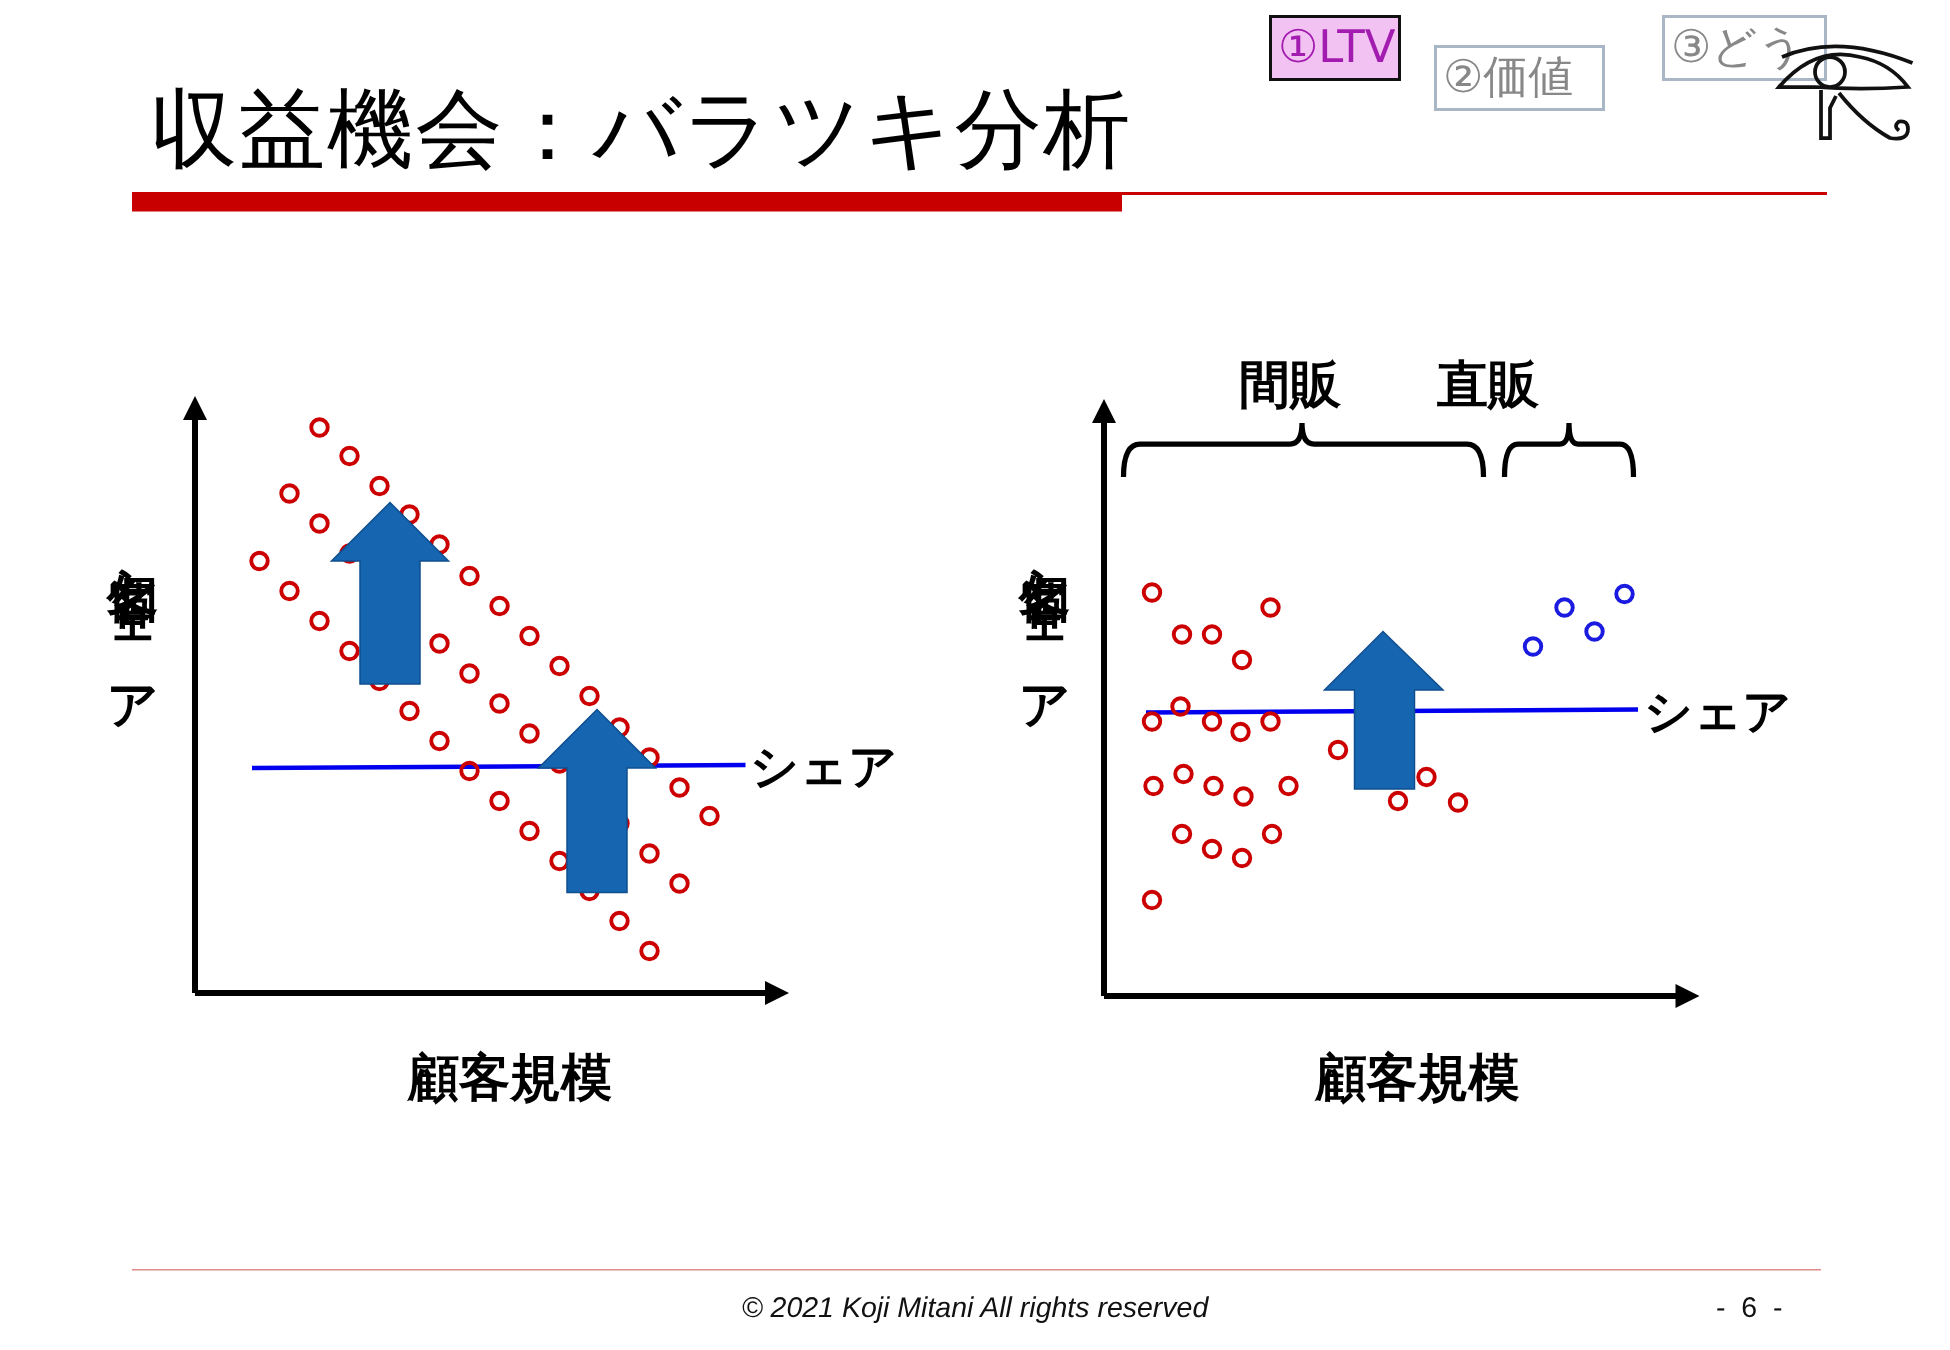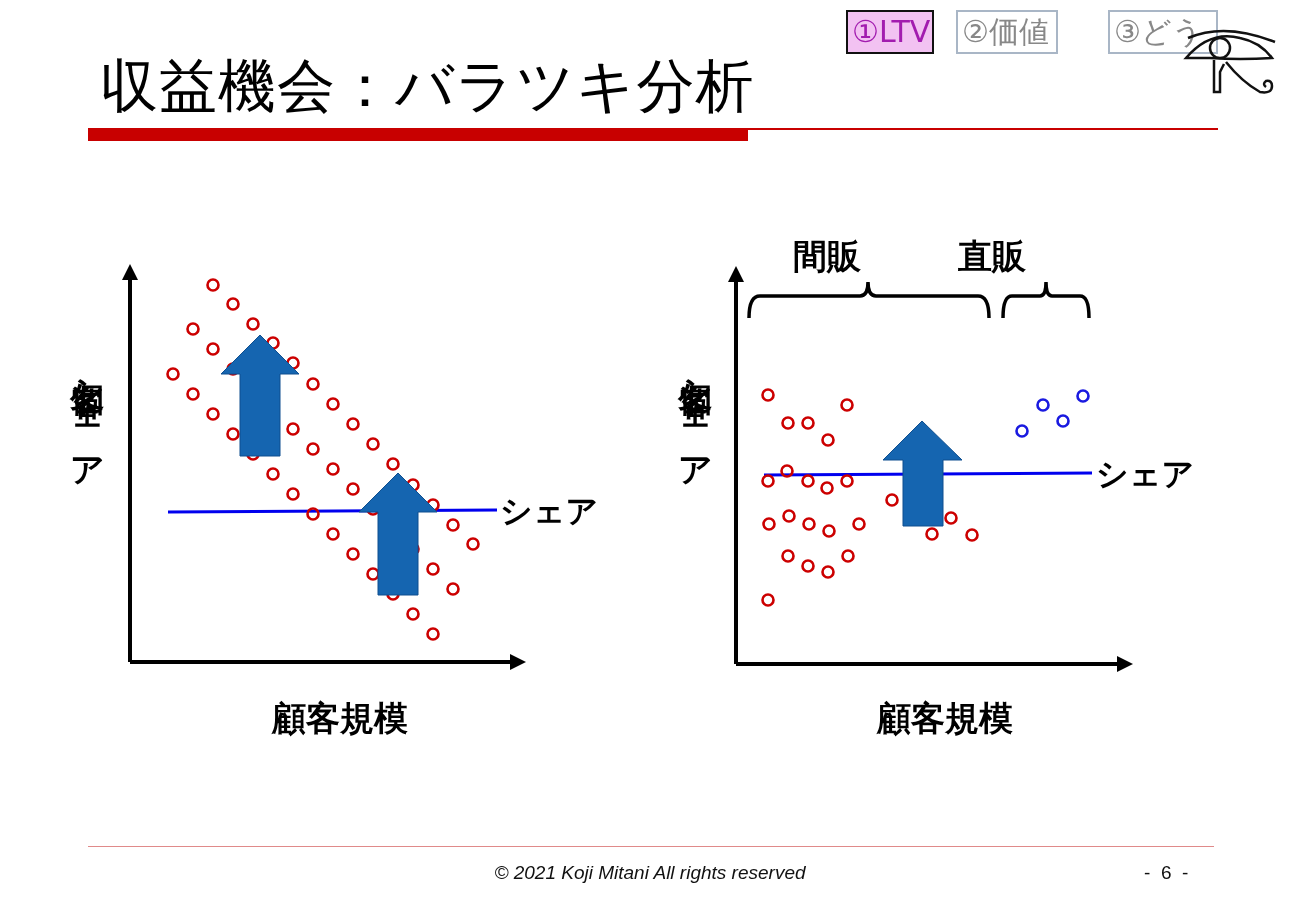--- a/index.html
+++ b/index.html
@@ -3,21 +3,21 @@
 <meta charset="utf-8">
 <style>
   html, body { margin:0; padding:0; background:#ffffff; }
   body { width:1300px; height:900px; position:relative; overflow:hidden; font-family:"DejaVu Sans", sans-serif; }
   .title { position:absolute; left:100px; top:48px; font-size:58px; font-weight:normal; color:#000; letter-spacing:1px; white-space:nowrap; }
   .title-bar-thick { position:absolute; left:88px; top:128px; width:660px; height:13px; background:#c80000; }
   .title-bar-thin { position:absolute; left:748px; top:128px; width:470px; height:2px; background:#c80000; }
   .nav-tab { position:absolute; top:10px; height:44px; box-sizing:border-box; font-size:30px; line-height:40px; padding:0 4px; white-space:nowrap; }
   .nav-tab.active { left:846px; width:88px; background:#f2c2f2; border:2px solid #111; color:#a21caf; }
   .nav-tab.inactive { border:2px solid #a9b6c6; color:#888; background:#fff; }
-  .nav-tab.t2 { left:956px; width:102px; }
+  .nav-tab.t2 { left:956px; width:114px;margin-top:20px; }
   .nav-tab.t3 { left:1108px; width:110px; }
   .logo { position:absolute; left:1180px; top:20px; width:100px; height:80px; }
   svg.diagram { position:absolute; left:0; top:0; }
   .axis-label-y { position:absolute; font-size:34px; font-weight:bold; line-height:40px; width:40px; text-align:center; }
   .axis-label-x { position:absolute; font-size:34px; font-weight:bold; white-space:nowrap;margin-left:24px; }
   .share-label { position:absolute; font-size:32px; font-weight:bold; white-space:nowrap; }
   .bracket-label { position:absolute; font-size:34px; font-weight:bold; white-space:nowrap; }
   .footer-line { position:absolute; left:88px; top:846px; width:1126px; height:1px; background:#e08a8a; }
   .footer-copy { position:absolute; left:0; width:1300px; top:862px; text-align:center; font-family:"Liberation Sans", sans-serif; font-style:italic; font-size:19px; color:#111; }
   .footer-page { position:absolute; left:1144px; top:862px; font-family:"Liberation Sans", sans-serif; font-size:19px; color:#111; white-space:pre; }
@@ -174,18 +174,18 @@
   <span style="writing-mode:vertical-rl; text-orientation:upright;">個客シェア</span>
 </div>
 <div class="axis-label-x" style="left:248px; top:696px;">顧客規模</div>
 <div class="share-label" style="left:500px; top:490px;">シェア</div>
 
 <div class="axis-label-y" style="left:676px; top:356px;">
   <span style="writing-mode:vertical-rl; text-orientation:upright;">個客シェア</span>
 </div>
 <div class="axis-label-x" style="left:853px; top:696px;">顧客規模</div>
 <div class="share-label" style="left:1096px; top:453px;">シェア</div>
-<div class="bracket-label" style="left:793px; top:234px;text-align:right;">間販</div>
+<div class="bracket-label" style="left:826px; top:234px;text-align:right;">間販</div>
 <div class="bracket-label" style="left:958px; top:234px;">直販</div>
 
 <div class="footer-line"></div>
 <div class="footer-copy">© 2021 Koji Mitani All rights reserved</div>
 <div class="footer-page">-  6  -</div>
 
 </body></html>

